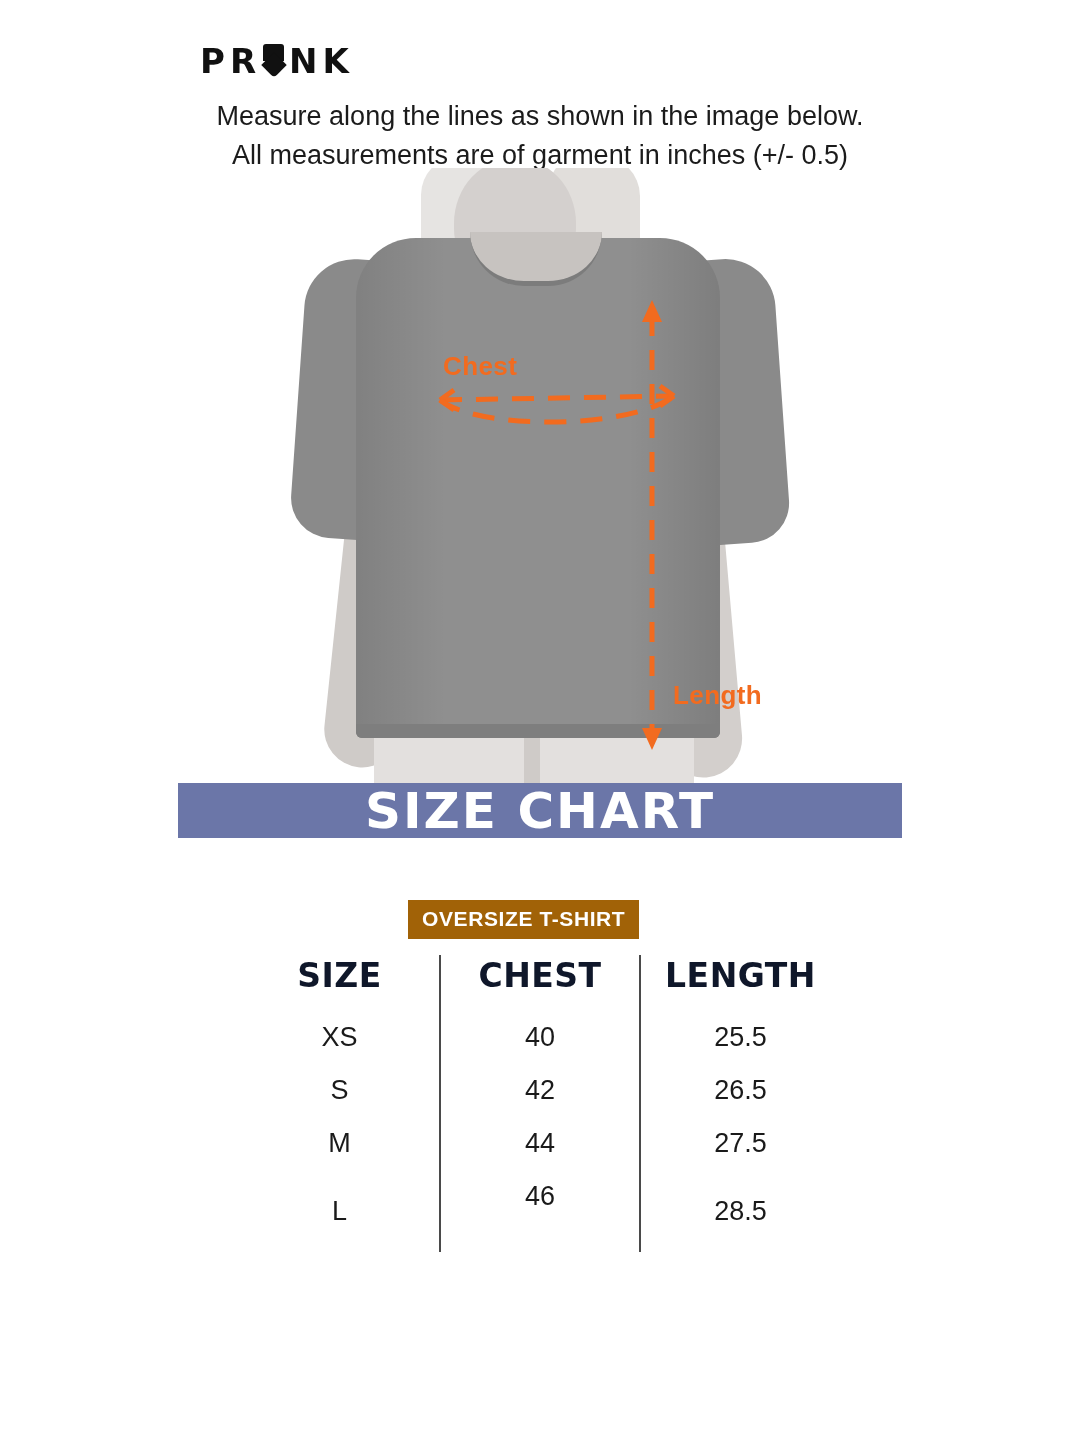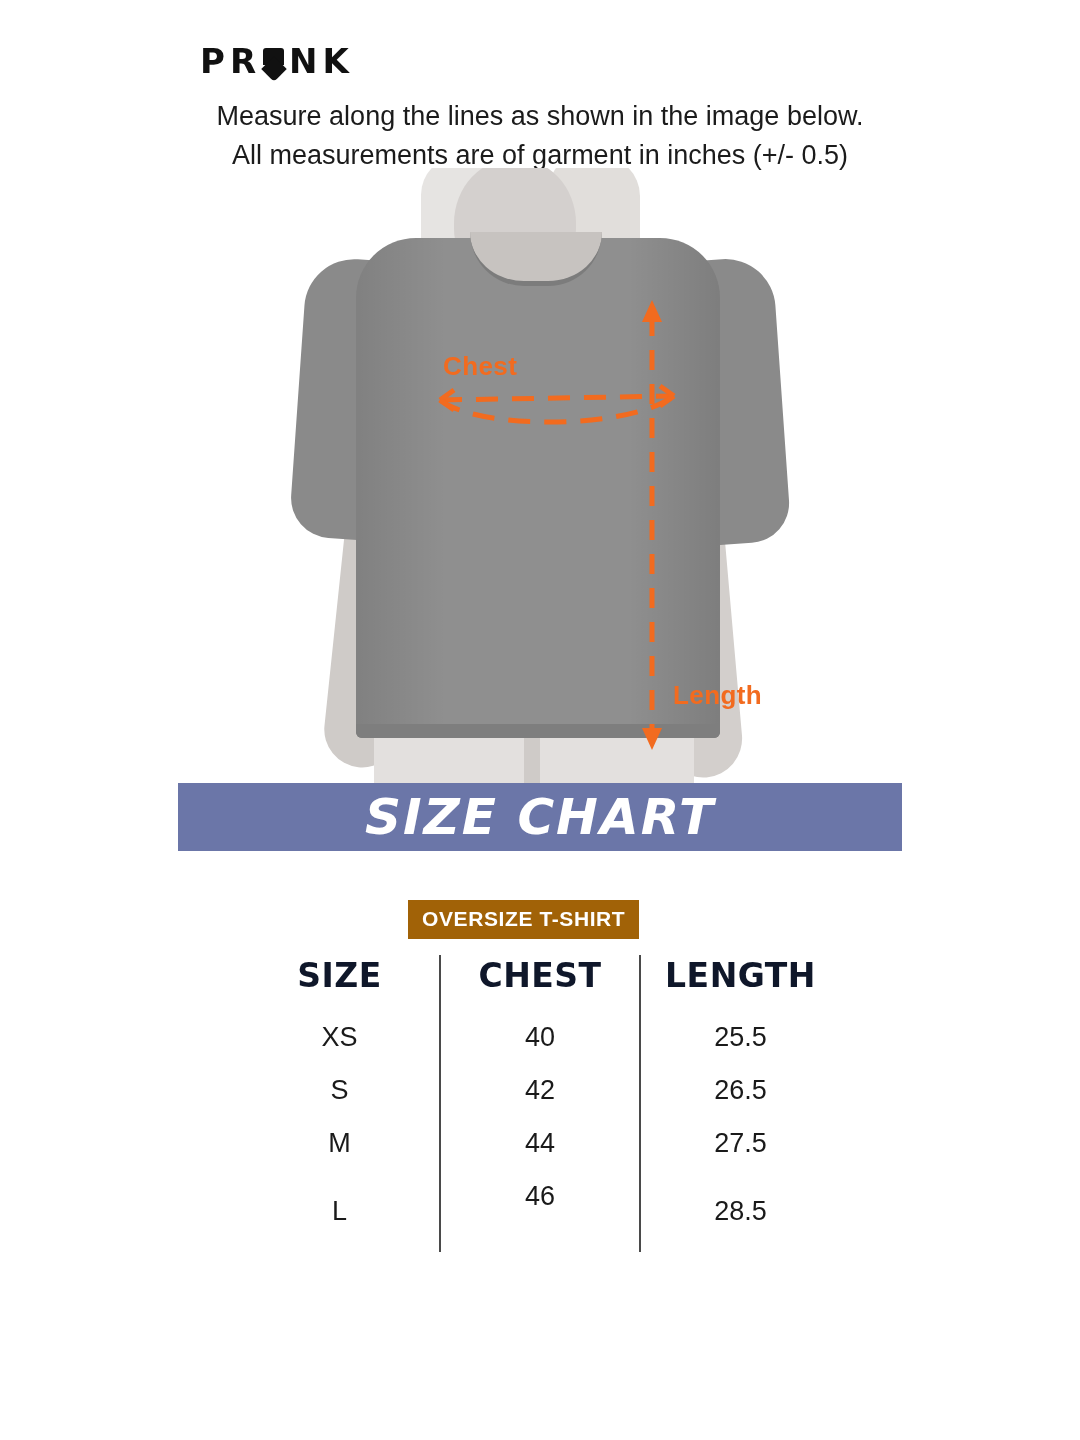--- a/index.html
+++ b/index.html
@@ -22,21 +22,21 @@
     position: absolute;
     left: 200px;
     top: 44px;
     font-family: "DejaVu Sans", sans-serif;
     font-weight: bold;
     font-size: 34px;
     letter-spacing: 5px;
     color: #111111;
     line-height: 1;
     display: flex;
-    align-items: center;
+    align-items: flex-start;
   }
   .brand .drop {
     display: inline-block;
     width: 21px;
     height: 26px;
     position: relative;
     margin: 0 5px 0 2px;
   }
   .brand .drop::before {
     content: "";
@@ -257,26 +257,25 @@
     color: #f26b1f;
     letter-spacing: 0.4px;
   }
 
   
   .banner {
     position: absolute;
     left: 178px;
     top: 783px;
     width: 724px;
-    height: 68px;
+    height: 55px;
     background: #6b76a8;
     display: flex;
     align-items: center;
     justify-content: center;
-    font-style: italic;
   }
   .banner-title {
     font-family: "DejaVu Sans", sans-serif;
     font-weight: bold;
     font-size: 50px;
     letter-spacing: 2px;
     color: #ffffff;
   }
 
   

